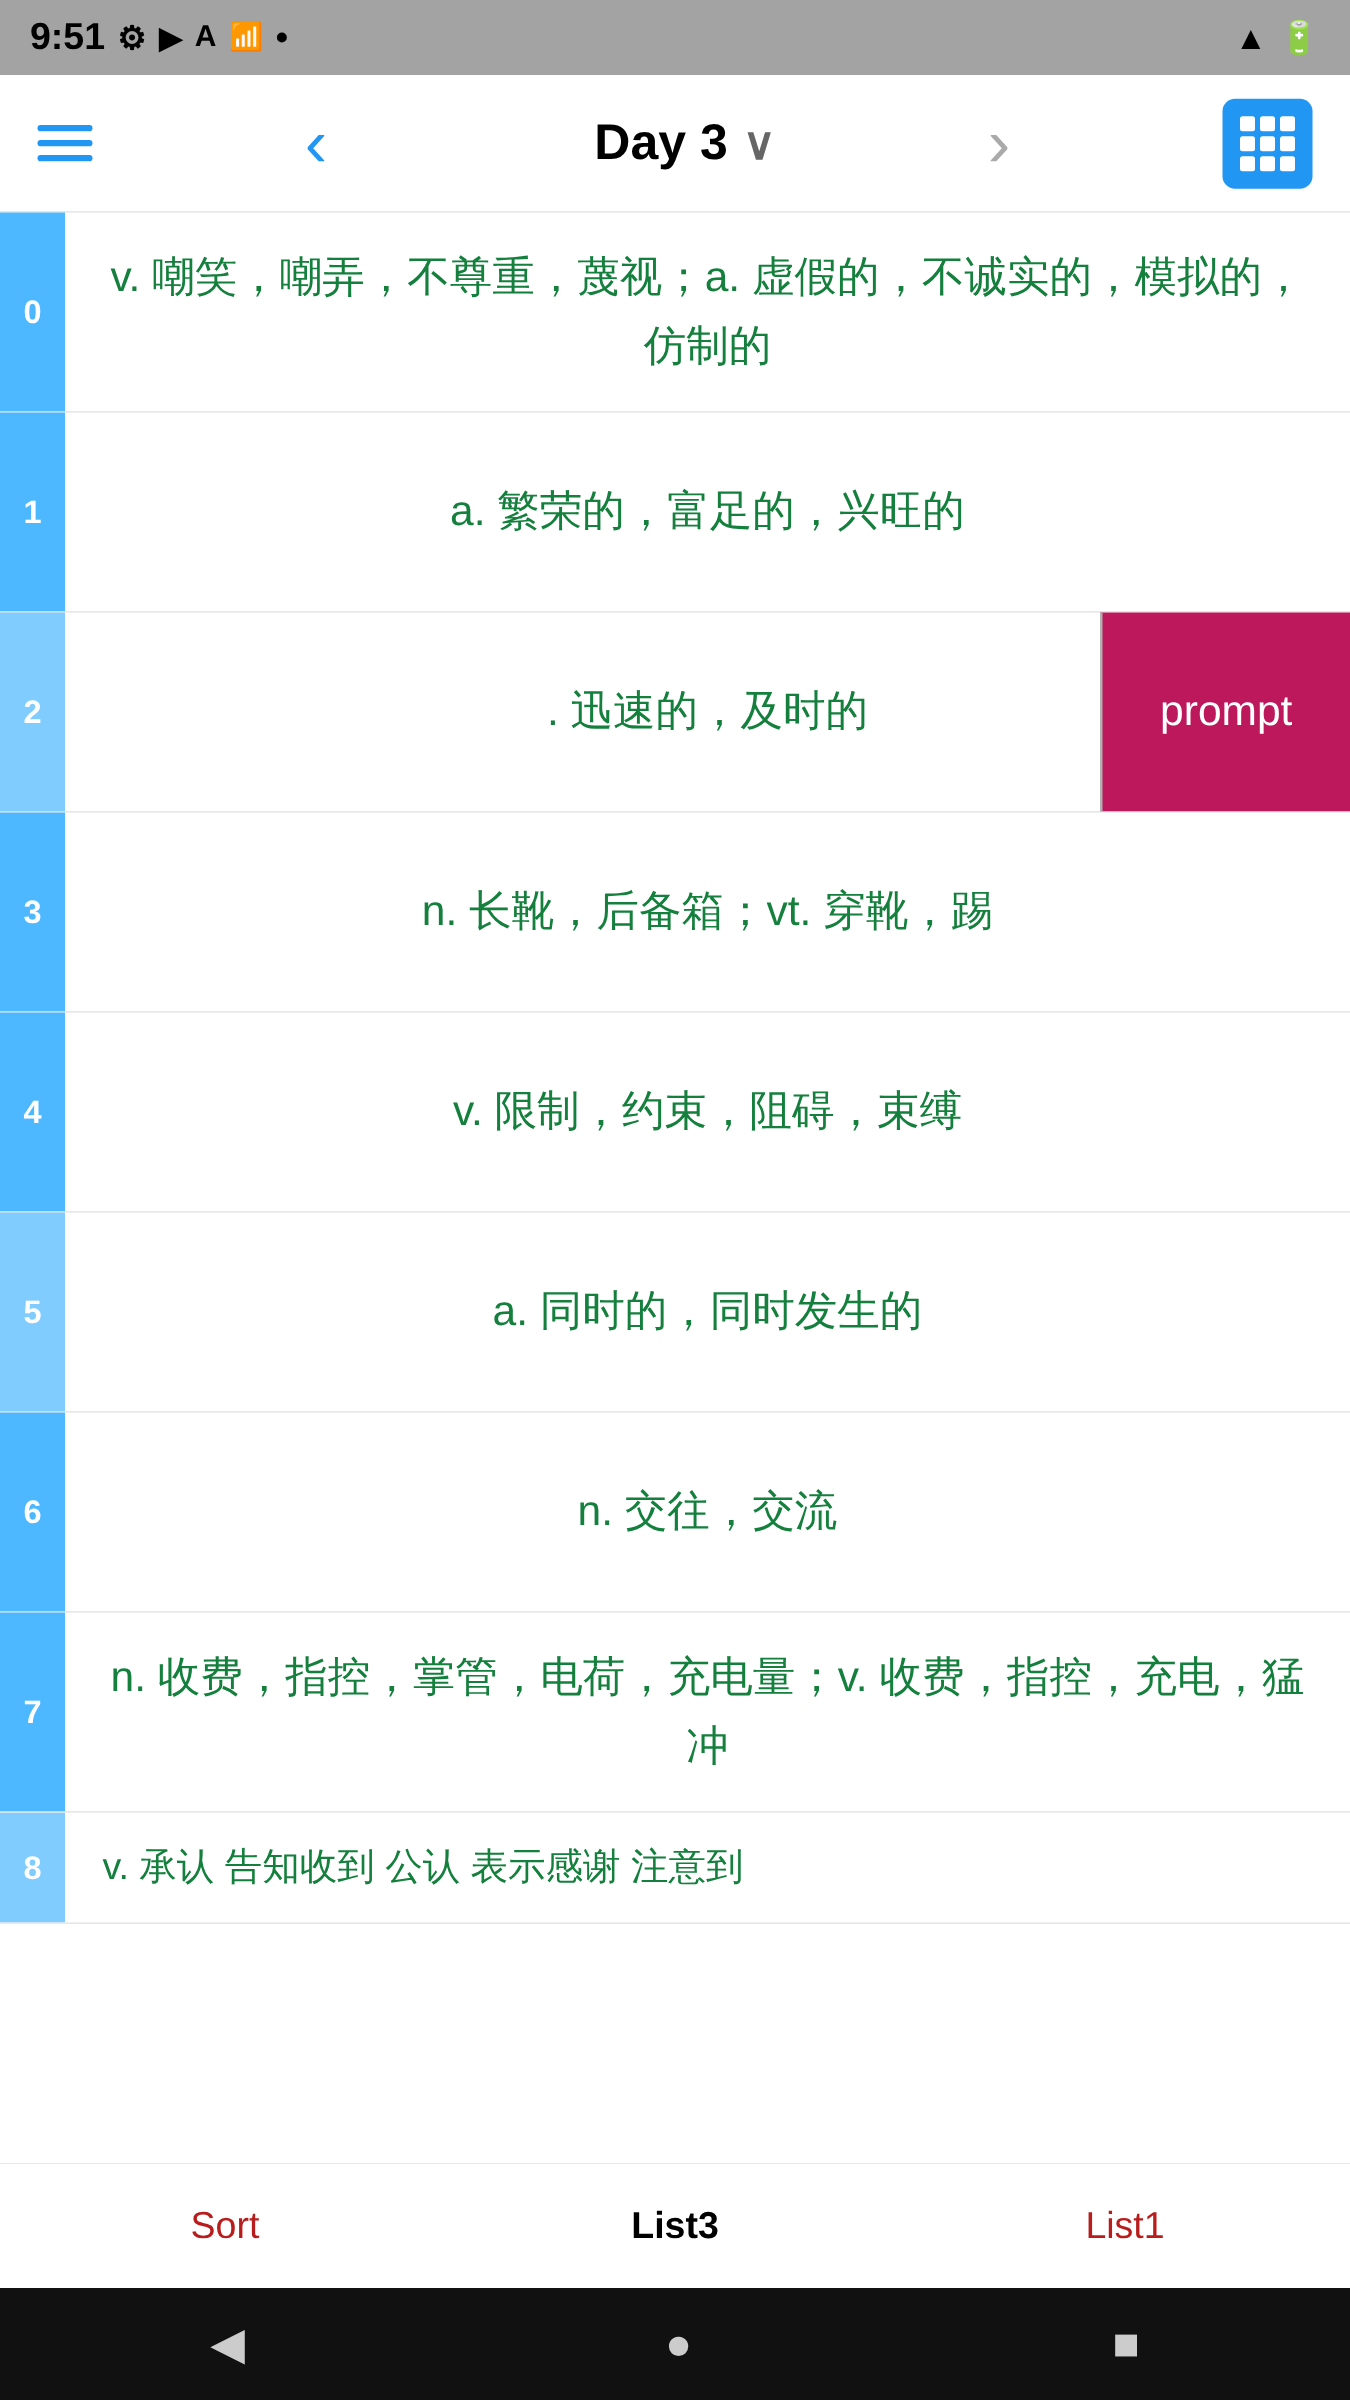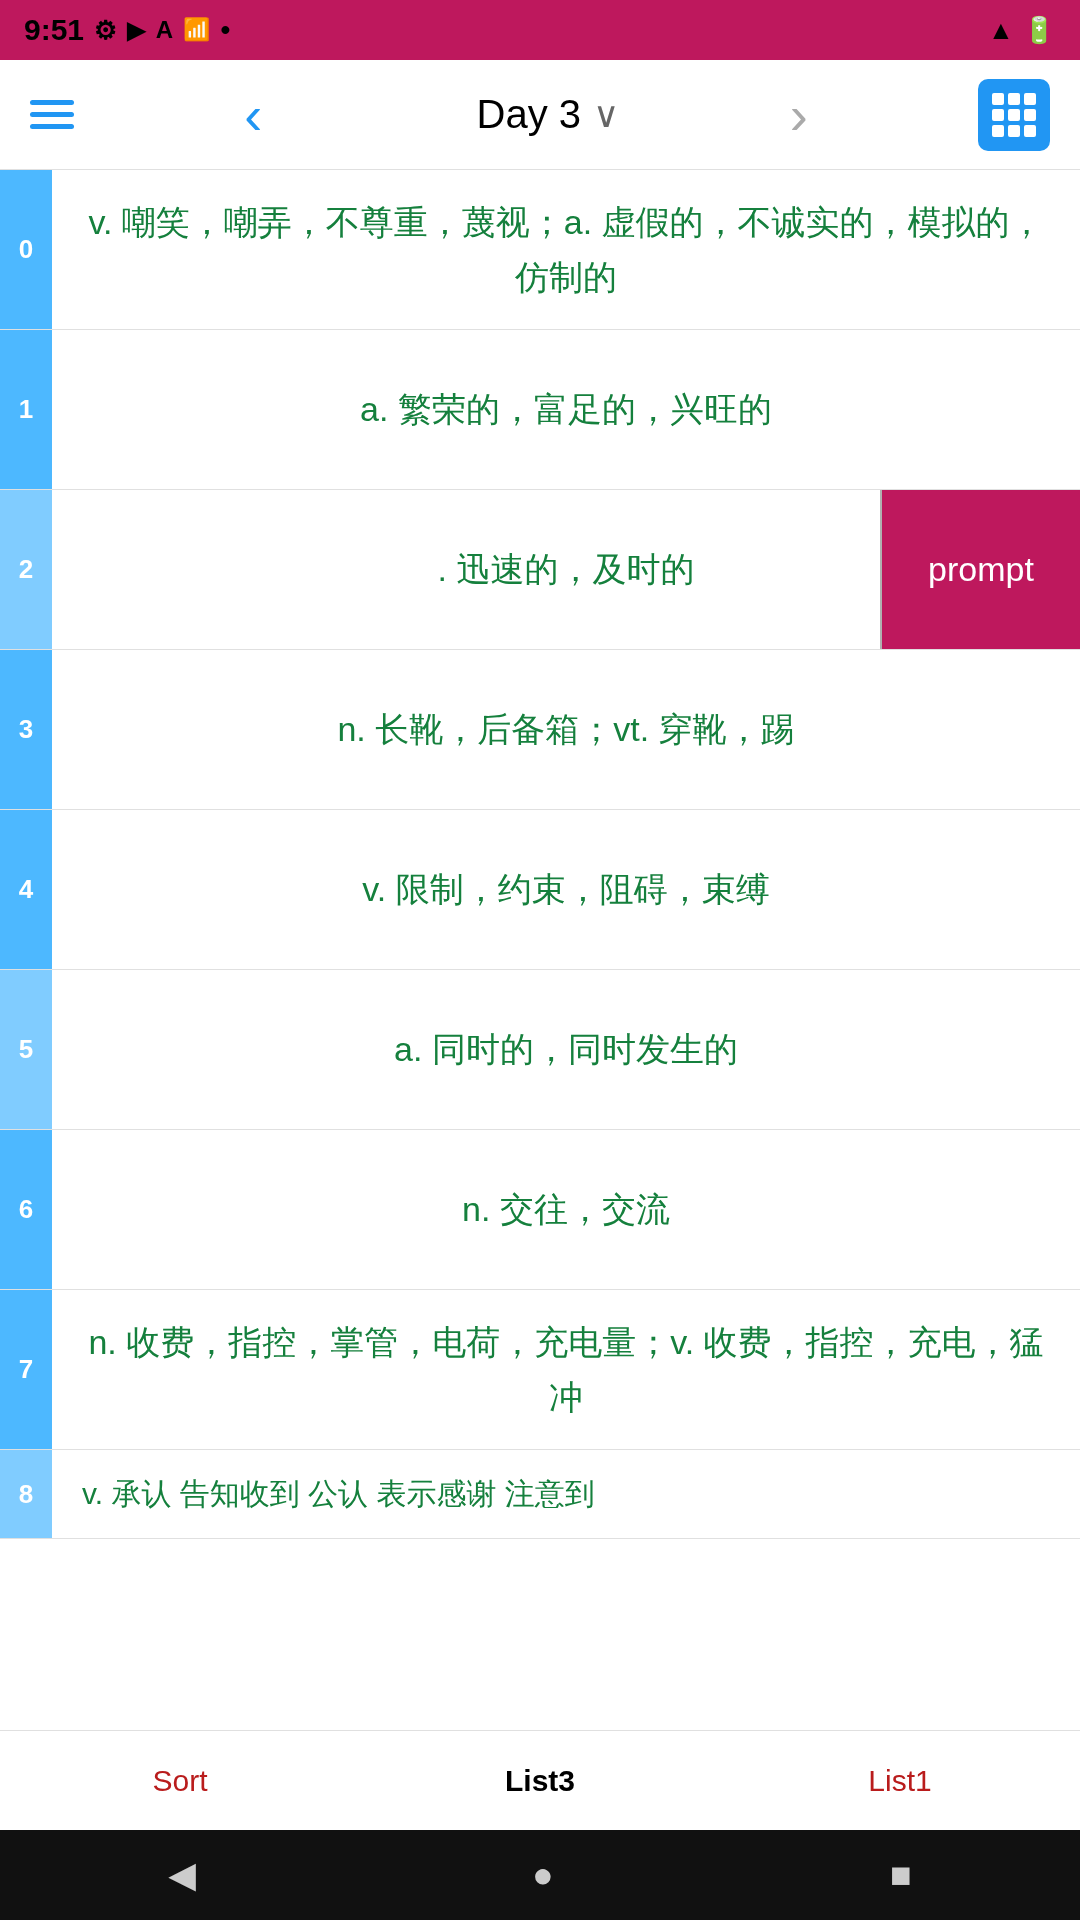--- a/index.html
+++ b/index.html
@@ -10,21 +10,21 @@
       min-height: 1920px;
       background: #fff;
       font-family: sans-serif;
       overflow-x: hidden;
     }
 
     
     #status-bar {
       width: 100%;
       height: 60px;
-      background: #be185d;
+      background: #a3a3a3;
       display: flex;
       align-items: center;
       justify-content: space-between;
       padding: 0 24px;
       font-size: 28px;
       font-weight: bold;
     }
     .status-left { display: flex; align-items: center; gap: 10px; }
     .status-right { display: flex; align-items: center; gap: 10px; }
 
@@ -54,21 +54,21 @@
       height: 5px;
       background: #2196f3;
       border-radius: 3px;
     }
 
     .nav-title {
       display: flex;
       align-items: center;
       gap: 12px;
       font-size: 40px;
-      font-weight: normal;
+      font-weight: bold;
       color: #000;
       margin-left: 44px;
     }
     .nav-title-chevron {
       font-size: 36px;
       color: #666;
     }
 
     .nav-arrow {
       font-size: 50px;

